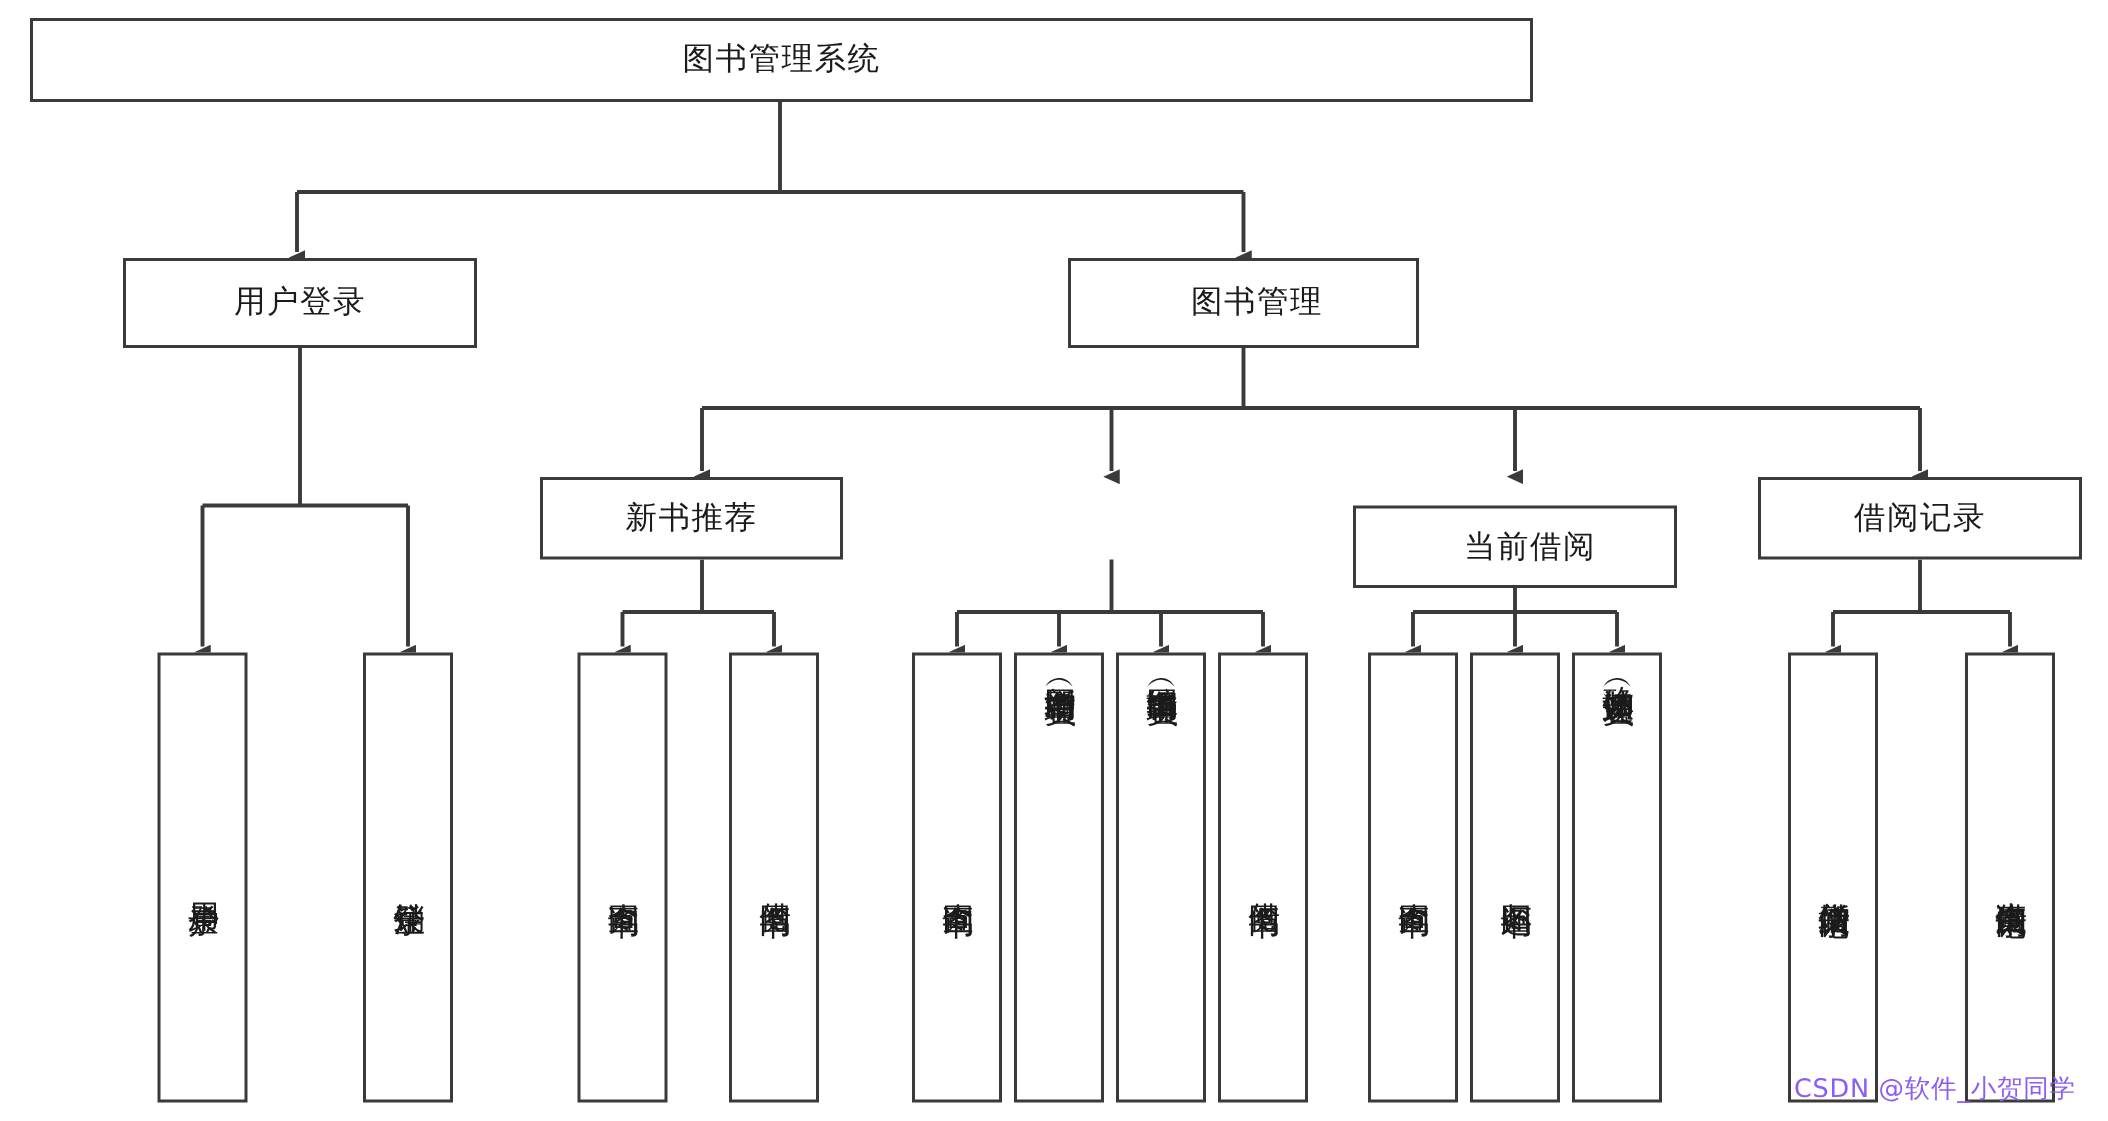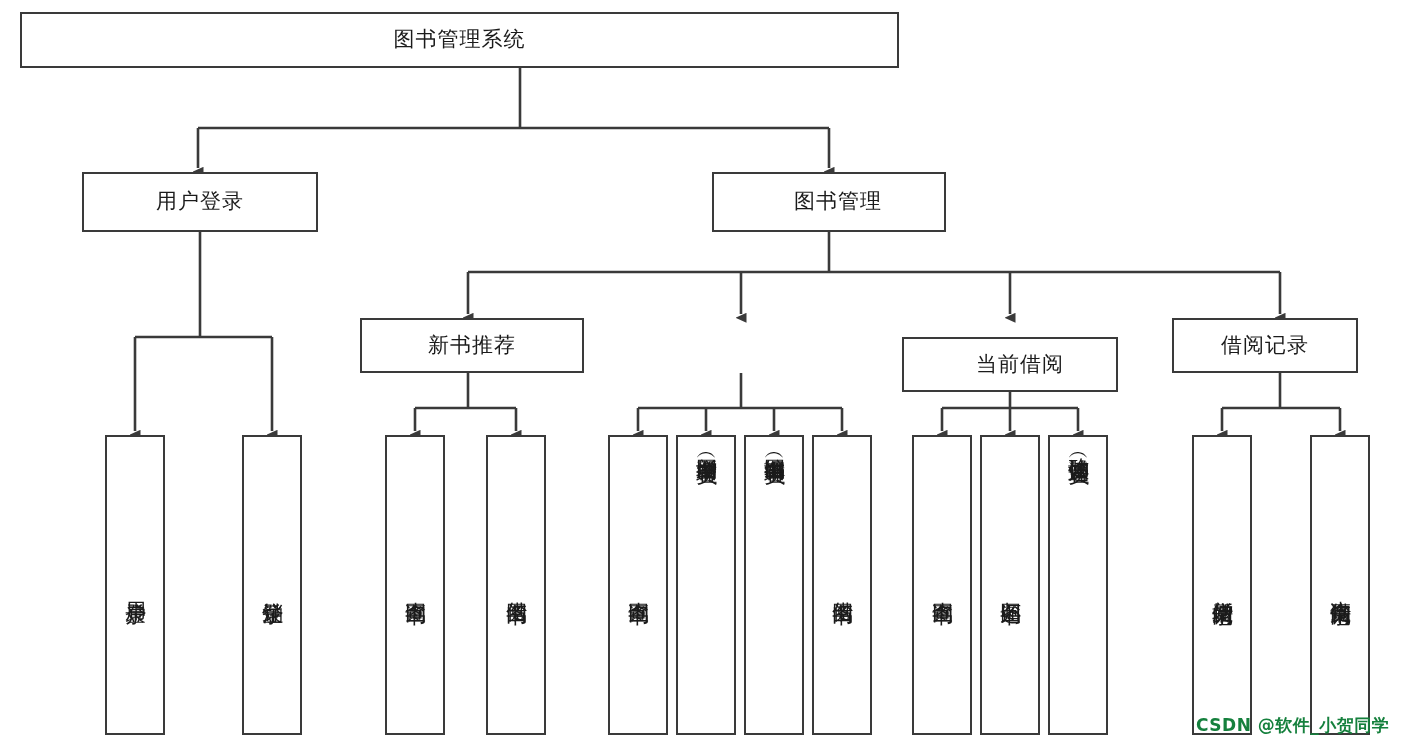--- a/index.html
+++ b/index.html
@@ -56,24 +56,23 @@
   }
   .node.vert.anchor-center {
     align-items: center;
   }
   .title-node {
     font-size: 22px;
   }
   .watermark {
     position: absolute;
     font-size: 17px;
-    color: #15803d;
+    color: #8b5cf6;
     white-space: nowrap;
     letter-spacing: 0.5px;
-    font-weight: bold;
   }
 </style>
 </head>
 <body>
 
 <div id="canvas">
 
   <svg id="wires" viewBox="0 0 1405 747" xmlns="http://www.w3.org/2000/svg">
     <defs>
       <marker id="arrow" markerWidth="10" markerHeight="11" refX="1.2" refY="5.5" orient="auto" markerUnits="userSpaceOnUse">
@@ -118,38 +117,38 @@
       <path d="M1010,408 L1010,431" marker-end="url(#arrow)"></path>
       <path d="M1078,408 L1078,431" marker-end="url(#arrow)"></path>
 
       <path d="M1280,373 L1280,408"></path>
       <path d="M1222,408 L1340,408"></path>
       <path d="M1222,408 L1222,431" marker-end="url(#arrow)"></path>
       <path d="M1340,408 L1340,431" marker-end="url(#arrow)"></path>
     </g>
   </svg>
 
-  <div class="node horiz title-node" style="left:20px; top:12px; width:879px; height:56px;">
+  <div class="node horiz title-node" style="left:20px; top:12px; width:1002px; height:56px;">
     <span>图书管理系统</span>
   </div>
 
   <div class="node horiz" style="left:82px; top:172px; width:236px; height:60px;">
     <span>用户登录</span>
   </div>
   <div class="node horiz" style="left:712px; top:172px; width:234px; height:60px;padding-left:18px;">
     <span>图书管理</span>
   </div>
 
-  <div class="node horiz" style="left:360px; top:318px; width:224px; height:55px;">
+  <div class="node horiz" style="left:360px; top:318px; width:202px; height:55px;">
     <span>新书推荐</span>
   </div>
   <div class="node horiz" style="left:902px; top:337px; width:216px; height:55px;padding-left:20px;">
     <span>当前借阅</span>
   </div>
-  <div class="node horiz" style="left:1172px; top:318px; width:186px; height:55px;">
+  <div class="node horiz" style="left:1172px; top:318px; width:216px; height:55px;">
     <span>借阅记录</span>
   </div>
 
   <div class="node vert anchor-center" style="left:105px; top:435px; width:60px; height:300px;">
     <span class="vtext">用户登录</span>
   </div>
   <div class="node vert anchor-center" style="left:242px; top:435px; width:60px; height:300px;">
     <span class="vtext">注销登录</span>
   </div>
 

